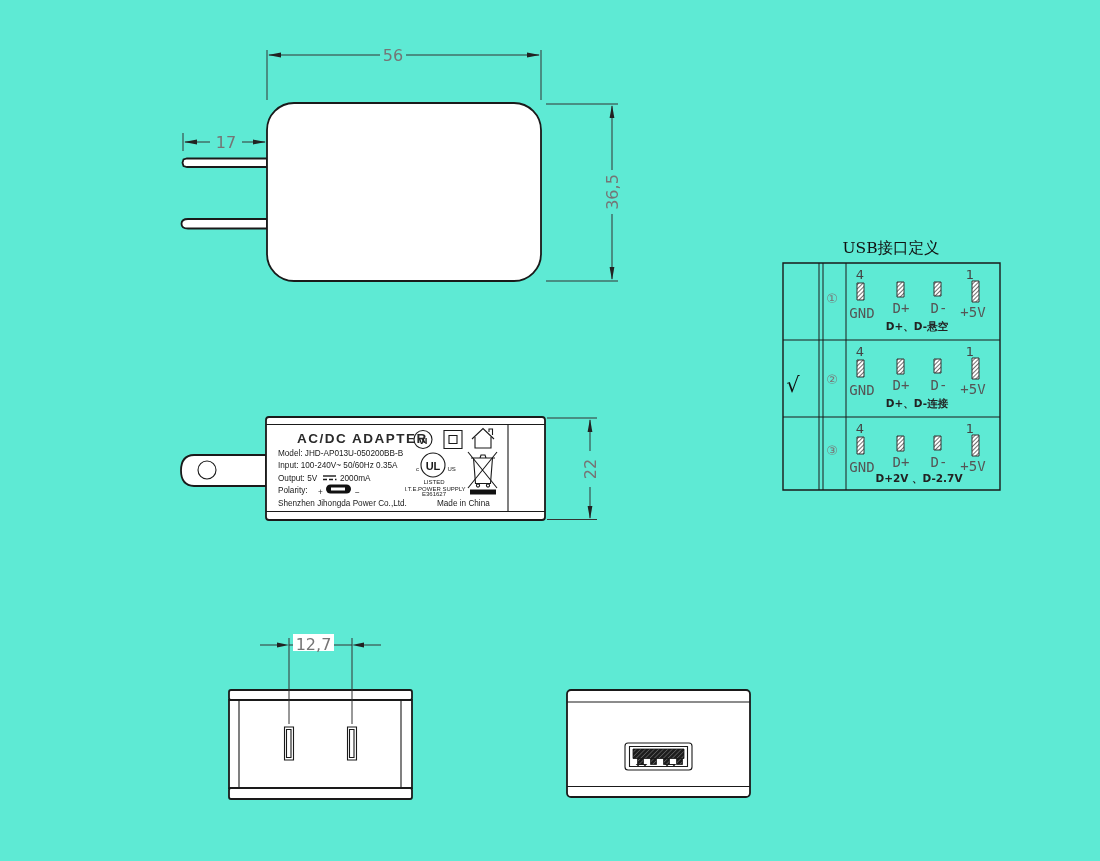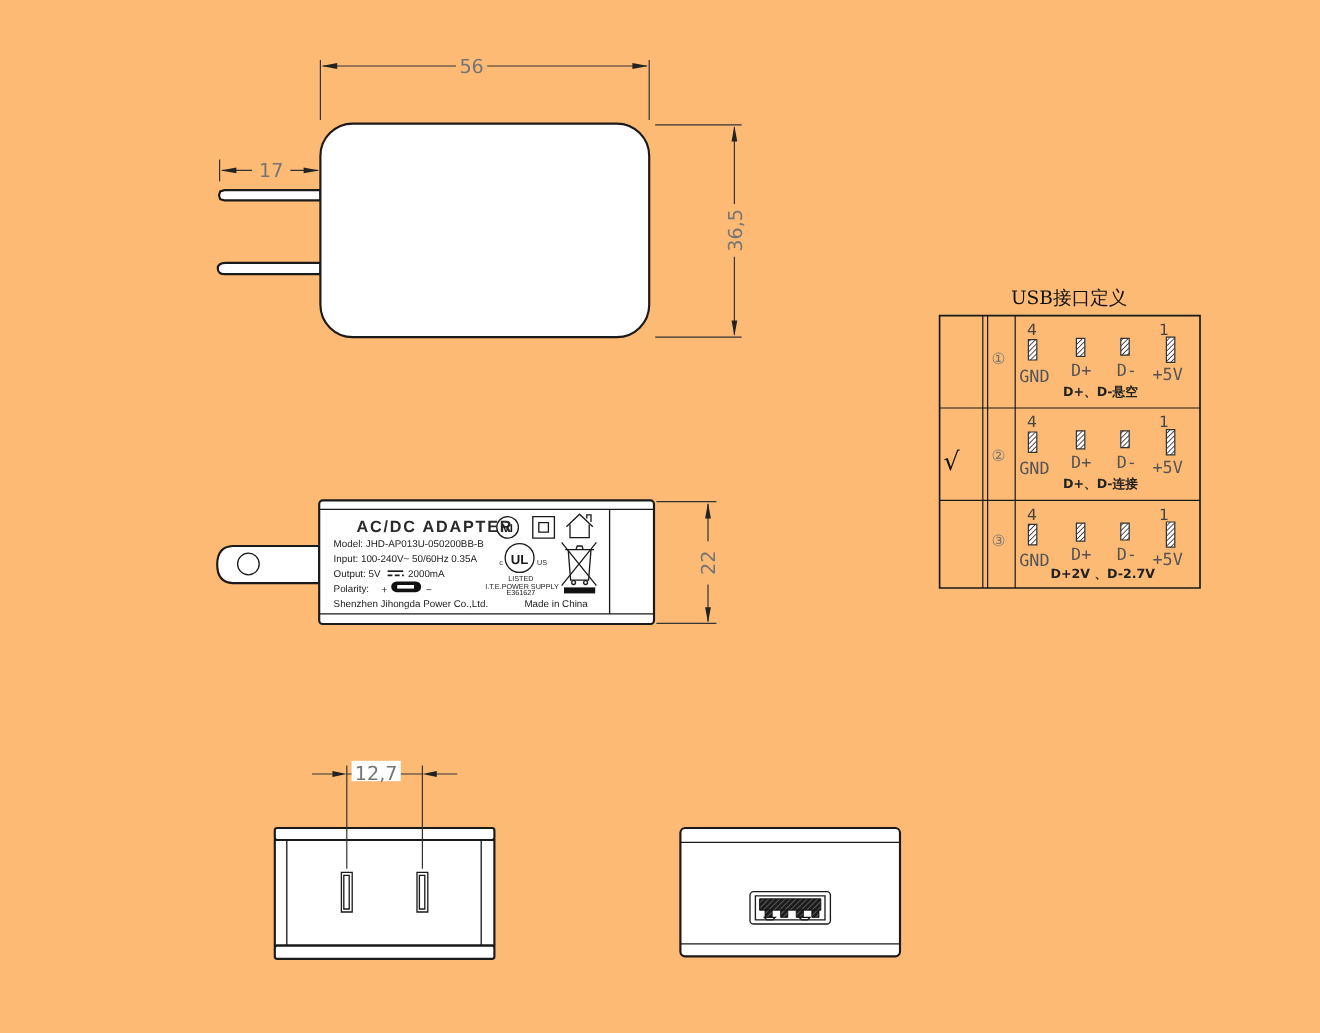--- a/index.html
+++ b/index.html
@@ -1,16 +1,16 @@
 <!DOCTYPE html>
 <html><head>
 <meta charset="utf-8">
 <style>
   html,body{margin:0;padding:0;background:#fff;}
-  .stage{position:relative;width:1100px;height:861px;background:#fdba74;overflow:hidden;}
+  .stage{position:relative;width:1100px;height:861px;background:#5eead4;overflow:hidden;}
   svg{display:block;}
   svg *{vector-effect:non-scaling-stroke;}
   .outline{stroke:#1a1a1a;stroke-width:1.8;fill:#ffffff;}
   .thin{stroke:#1a1a1a;stroke-width:1.1;fill:none;}
   .dimline{stroke:#333;stroke-width:1;fill:none;}
   .arrow{fill:#222;stroke:none;}
   .dimtext{font-family:"DejaVu Sans",sans-serif;fill:#757575;font-size:16px;}
   .lbl{font-family:"Liberation Sans",sans-serif;fill:#1a1a1a;}
   .lbl-title{font-size:13.5px;font-weight:bold;letter-spacing:1.5px;fill:#2a2a2a;}
   .lbl-line{font-size:8.2px;fill:#1a1a1a;}

